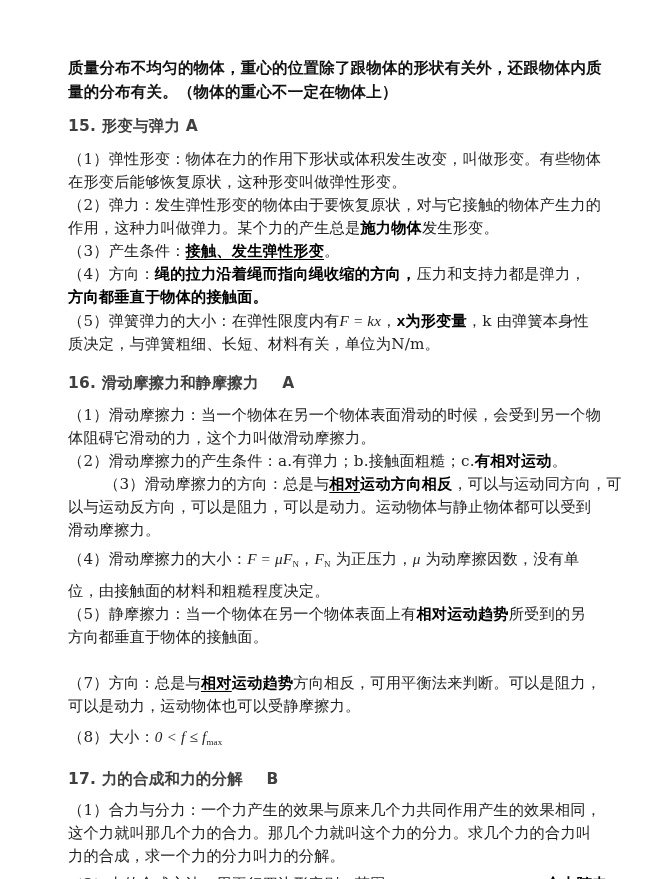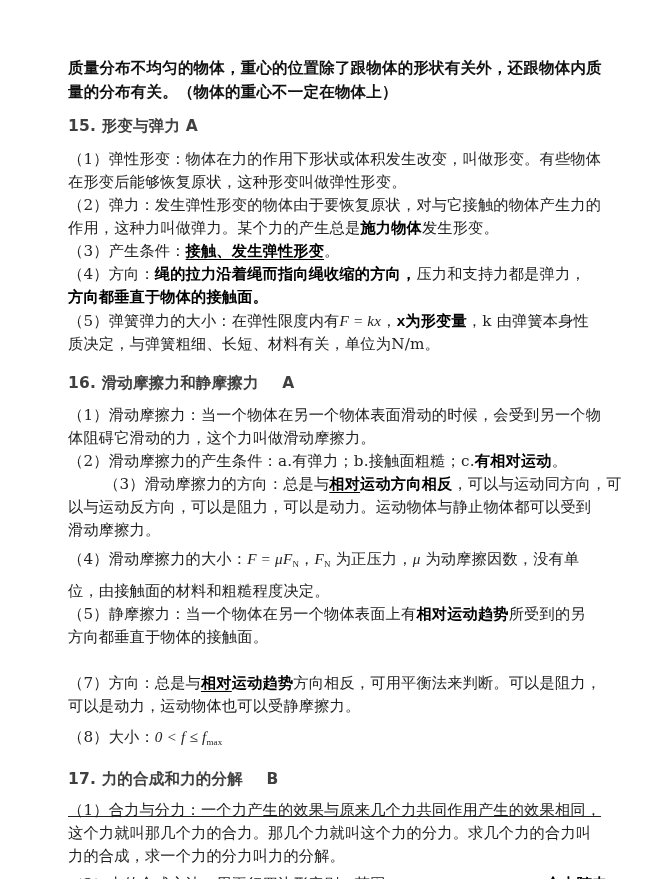--- a/index.html
+++ b/index.html
@@ -84,20 +84,20 @@
   <div class="line" style="top:726px;">
     <span>（8）大小：</span><span class="math"><span>0 &lt; f ≤ f</span><sub class="s">max</sub></span>
   </div>
 
   <div class="line h" style="top:768px;">
     <span>17.</span>
     <span>力的合成和力的分解</span>
     <span style="margin-left:18px;">B</span>
   </div>
 
-  <div class="line" style="top:799px;text-decoration:underline;">（1）合力与分力：一个力产生的效果与原来几个力共同作用产生的效果相同，</div>
+  <div class="line" style="top:799px;">（1）合力与分力：一个力产生的效果与原来几个力共同作用产生的效果相同，</div>
   <div class="line" style="top:822px;">这个力就叫那几个力的合力。那几个力就叫这个力的分力。求几个力的合力叫</div>
   <div class="line" style="top:845px;">力的合成，求一个力的分力叫力的分解。</div>
   <div class="line" style="top:873px;">
     <span>（2）力的合成方法：用平行四边形定则。范围</span><span class="math">|F₁−F₂| ≤ F ≤ F₁ + F₂</span><span> ，</span><span class="b">合力随夹</span>
   </div>
 
 </div>
 
 </body></html>

